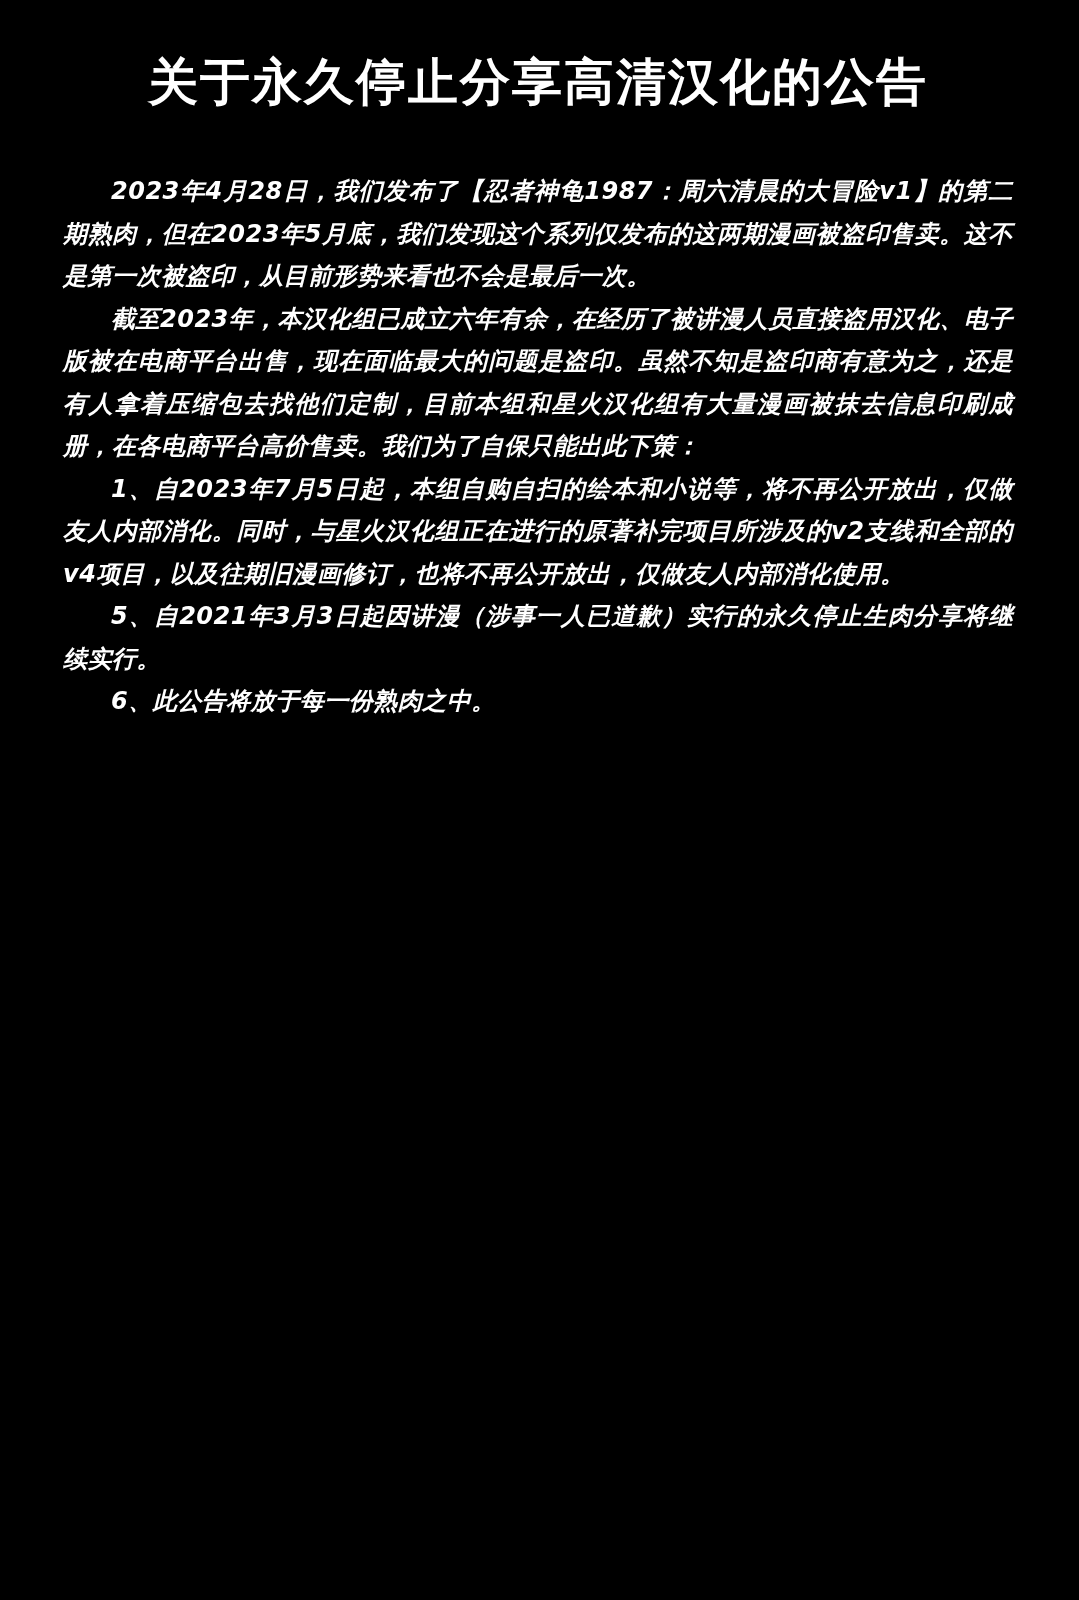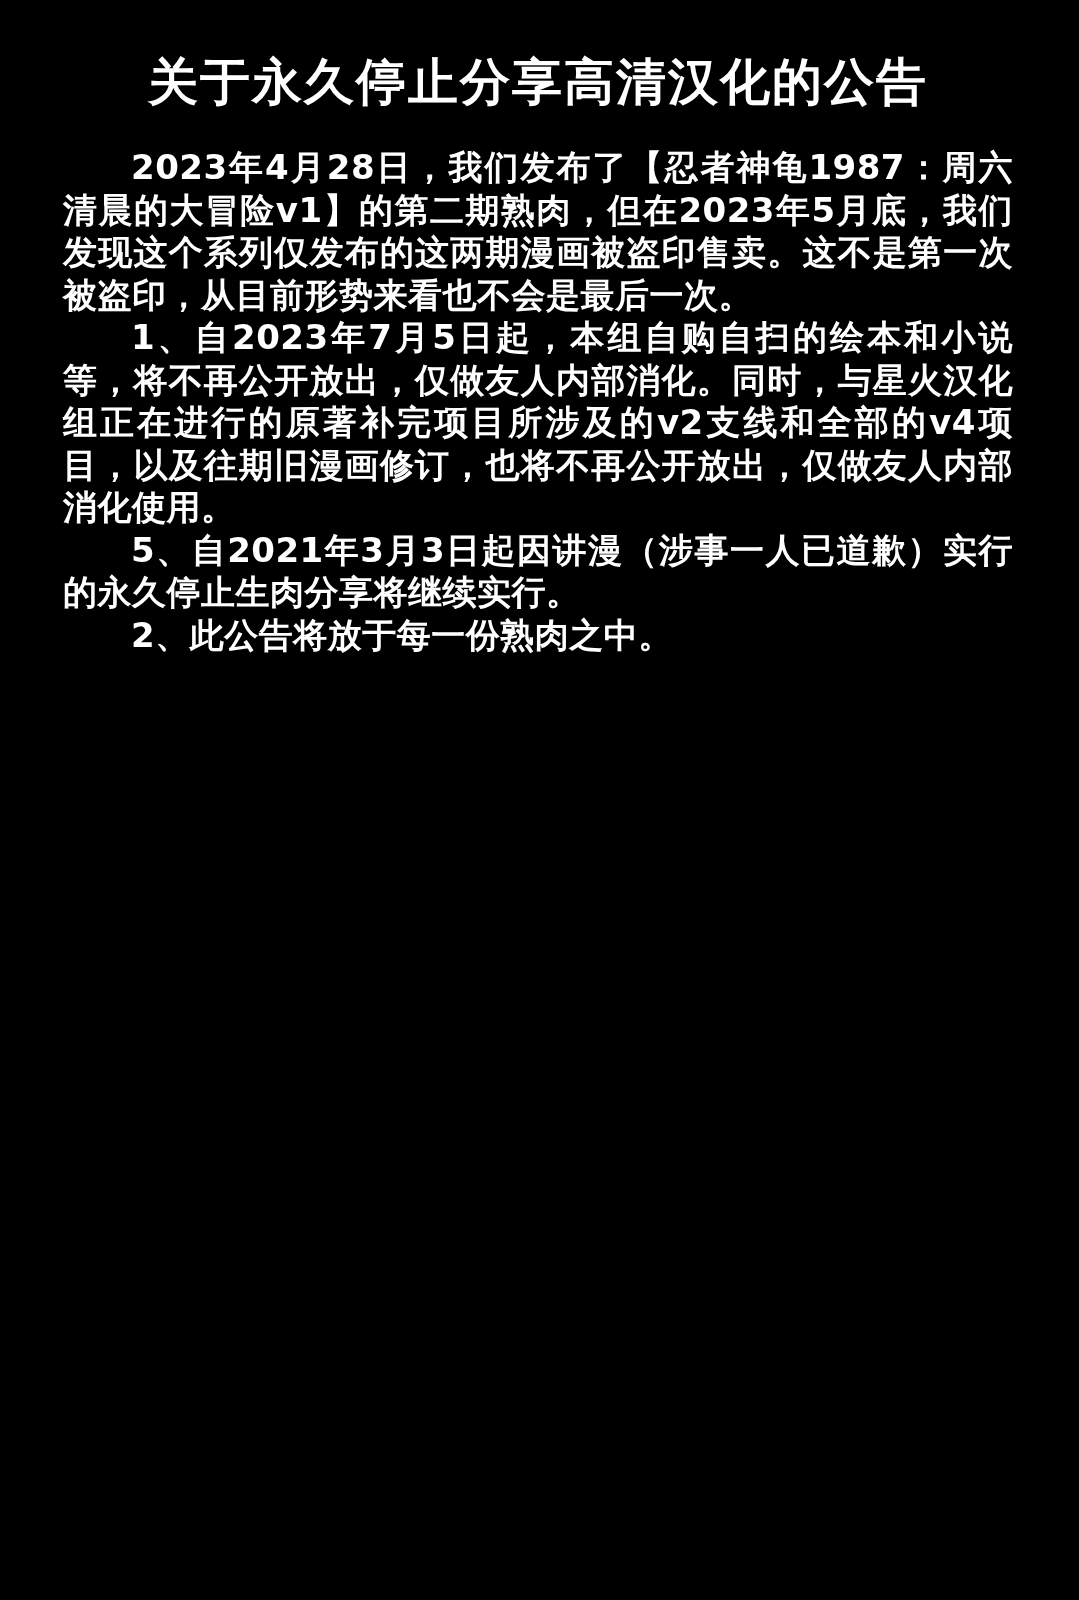--- a/index.html
+++ b/index.html
@@ -1,15 +1,15 @@
 <!DOCTYPE html>
 <html lang="zh"><head>
 <meta charset="utf-8">
 <style>
-  * { box-sizing: border-box; }
+  * { box-sizing: border-box; gap: 24px; }
   html, body {
     margin: 0;
     padding: 0;
   }
   body {
     width: 1079px;
     height: 1600px;
     background: #000000;
     color: #ffffff;
     font-family: "DejaVu Sans", sans-serif;
@@ -25,36 +25,38 @@
   }
   .title {
     font-size: 50px;
     line-height: 60px;
     text-align: center;
     margin: 16px 0 34px 0;
     letter-spacing: 2px;
     font-weight: bold;
   }
   .body-text p {
-    font-size: 34px;
+    font-size: 24px;
     line-height: 42.5px;
     margin: 0;
     text-indent: 2em;
     text-align: justify;
     text-justify: inter-ideograph;
     letter-spacing: 0.5px;
+    font-style: italic;
   }
 </style>
 </head>
 <body>
 
 <div class="page">
 
   <h1 class="title">关于永久停止分享高清汉化的公告</h1>
 
   <div class="body-text">
     <p>2023年4月28日，我们发布了【忍者神龟1987：周六清晨的大冒险v1】的第二期熟肉，但在2023年5月底，我们发现这个系列仅发布的这两期漫画被盗印售卖。这不是第一次被盗印，从目前形势来看也不会是最后一次。</p>
+    <p>截至2023年，本汉化组已成立六年有余，在经历了被讲漫人员直接盗用汉化、电子版被在电商平台出售，现在面临最大的问题是盗印。虽然不知是盗印商有意为之，还是有人拿着压缩包去找他们定制，目前本组和星火汉化组有大量漫画被抹去信息印刷成册，在各电商平台高价售卖。我们为了自保只能出此下策：</p>
     <p>1、自2023年7月5日起，本组自购自扫的绘本和小说等，将不再公开放出，仅做友人内部消化。同时，与星火汉化组正在进行的原著补完项目所涉及的v2支线和全部的v4项目，以及往期旧漫画修订，也将不再公开放出，仅做友人内部消化使用。</p>
     <p>5、自2021年3月3日起因讲漫（涉事一人已道歉）实行的永久停止生肉分享将继续实行。</p>
-    <p>2、此公告将放于每一份熟肉之中。</p>
+    <p>6、此公告将放于每一份熟肉之中。</p>
   </div>
 
 </div>
 
 </body></html>

